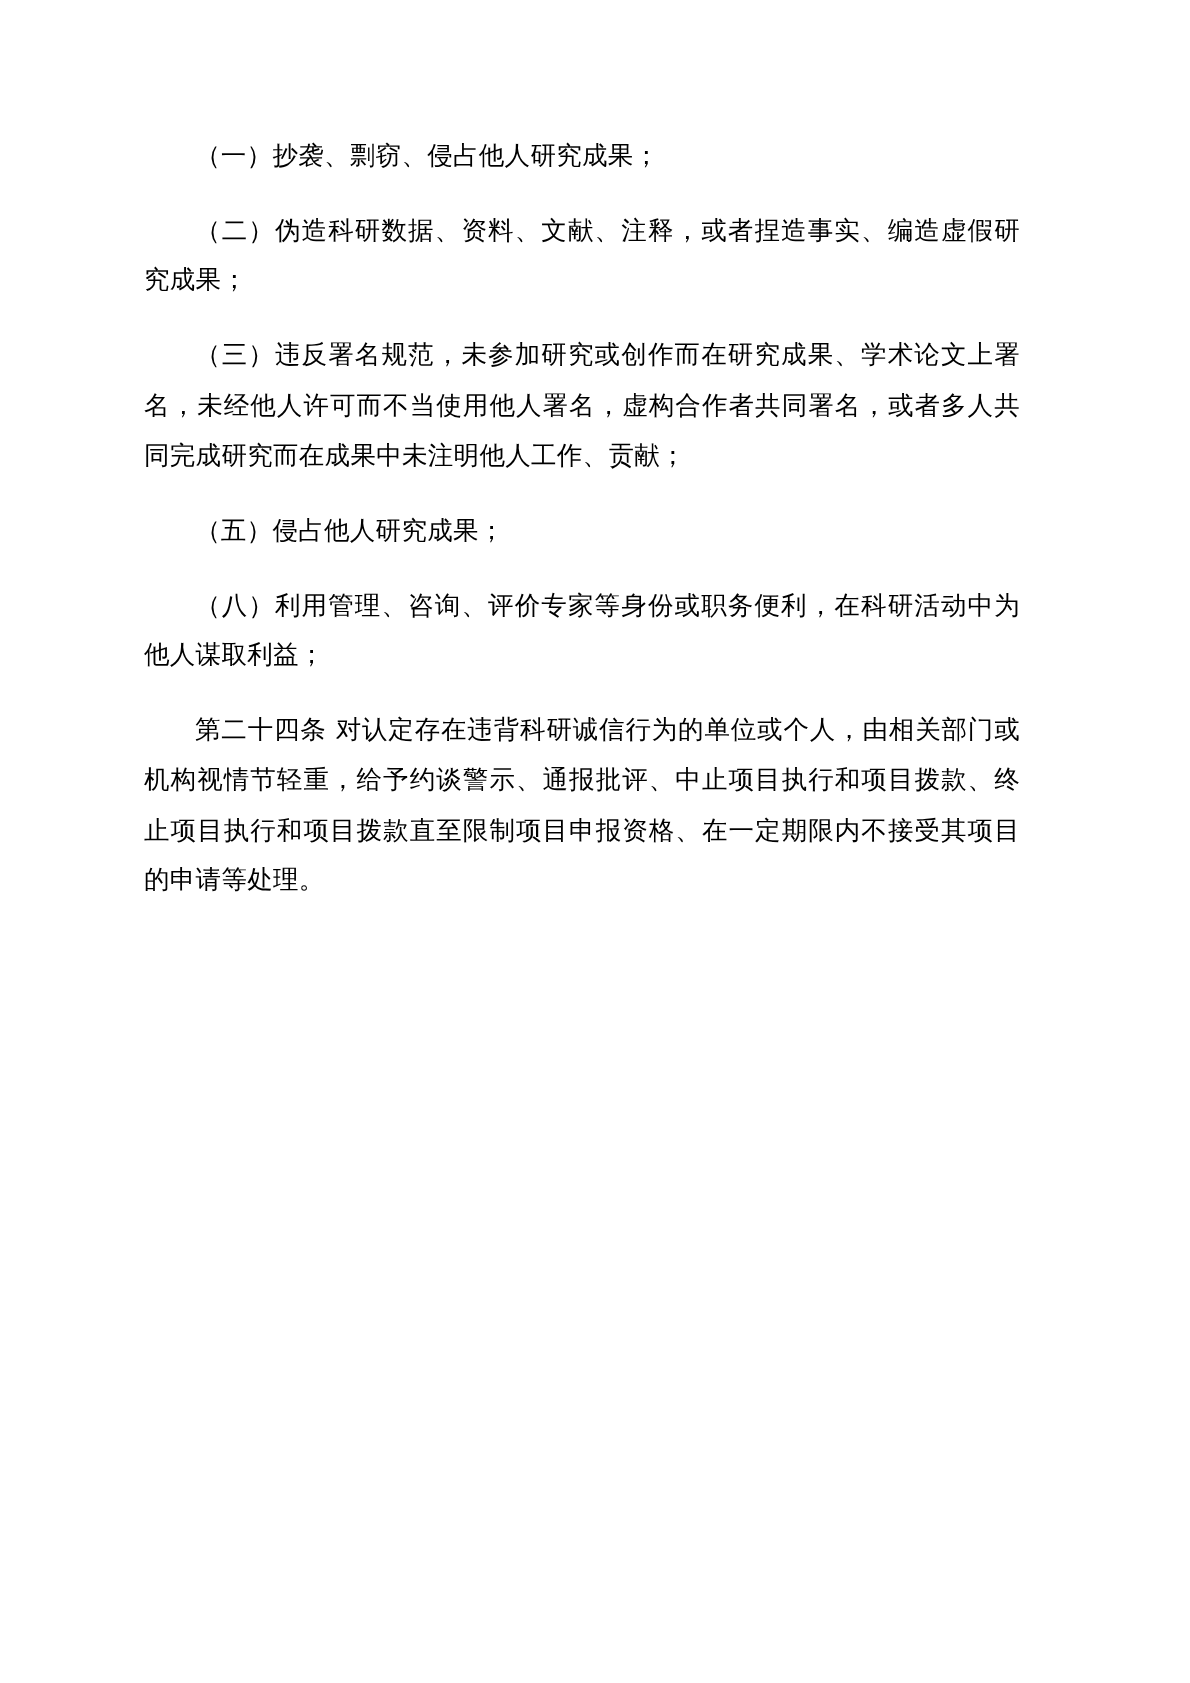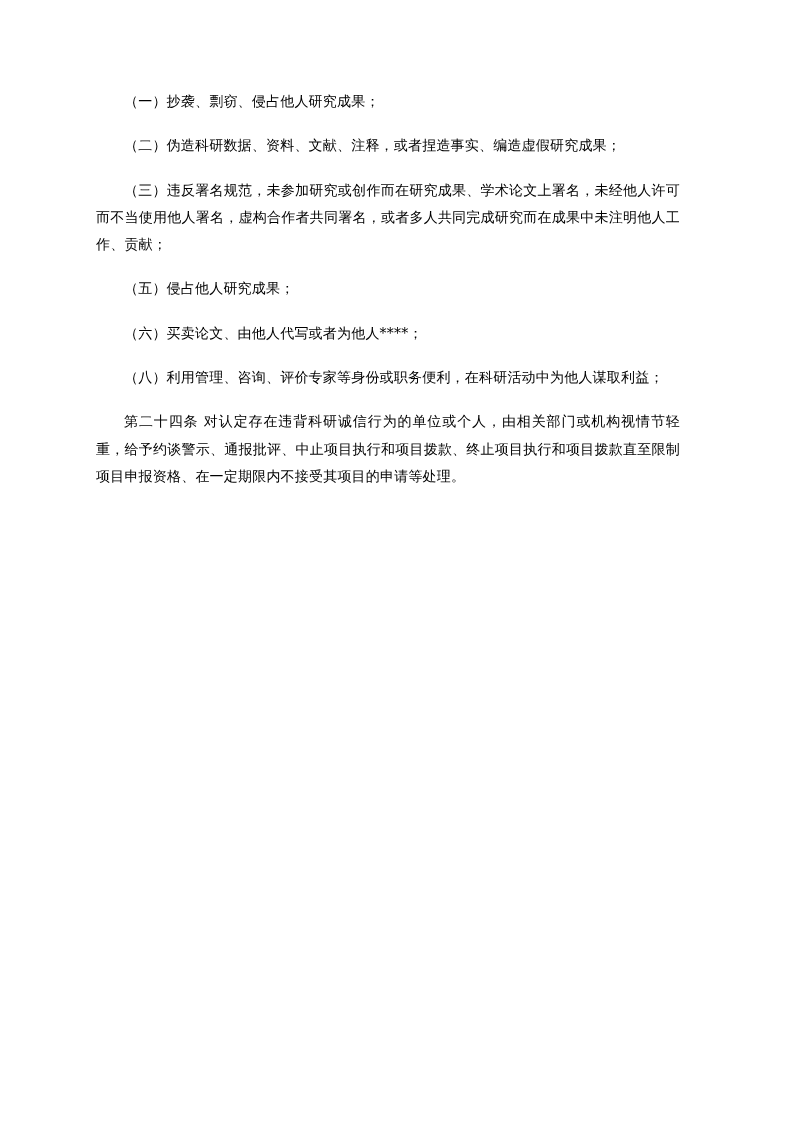--- a/index.html
+++ b/index.html
@@ -19,21 +19,21 @@
     width: 793px;
     height: 1122px;
     box-sizing: border-box;
     padding: 88px 96px 80px 96px;
     position: relative;
   }
   .doc-body {
     width: 100%;
   }
   .para {
-    font-size: 14px;
+    font-size: 17px;
     line-height: 1.95;
     text-align: justify;
     text-justify: inter-ideograph;
     margin: 0 17px 17px 0;
     text-indent: 2em;
     letter-spacing: 0.2px;
     font-family: "DejaVu Serif", "Liberation Serif", serif;
   }
   .para:last-child {
     margin-bottom: 0;
@@ -41,17 +41,16 @@
 </style>
 </head>
 <body>
 
 <div class="page">
   <div class="doc-body">
     <p class="para">（一）抄袭、剽窃、侵占他人研究成果；</p>
     <p class="para">（二）伪造科研数据、资料、文献、注释，或者捏造事实、编造虚假研究成果；</p>
     <p class="para">（三）违反署名规范，未参加研究或创作而在研究成果、学术论文上署名，未经他人许可而不当使用他人署名，虚构合作者共同署名，或者多人共同完成研究而在成果中未注明他人工作、贡献；</p>
     <p class="para">（五）侵占他人研究成果；</p>
-    <p class="para">（六）买卖论文、由他人代写或者为他人****；</p>
     <p class="para">（八）利用管理、咨询、评价专家等身份或职务便利，在科研活动中为他人谋取利益；</p>
     <p class="para">第二十四条  对认定存在违背科研诚信行为的单位或个人，由相关部门或机构视情节轻重，给予约谈警示、通报批评、中止项目执行和项目拨款、终止项目执行和项目拨款直至限制项目申报资格、在一定期限内不接受其项目的申请等处理。</p>
   </div>
 </div>
 
 </body></html>

